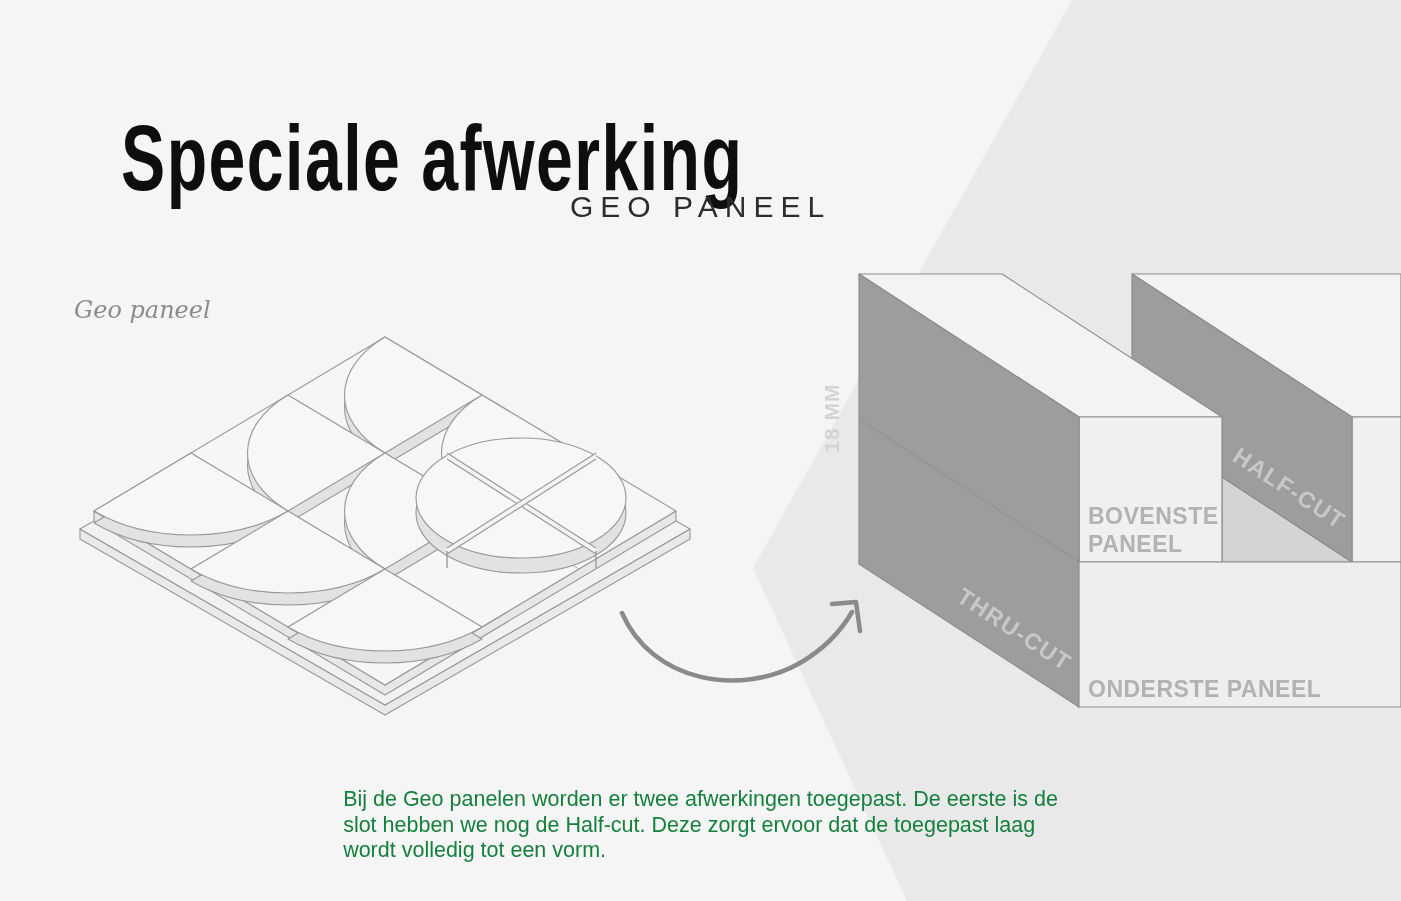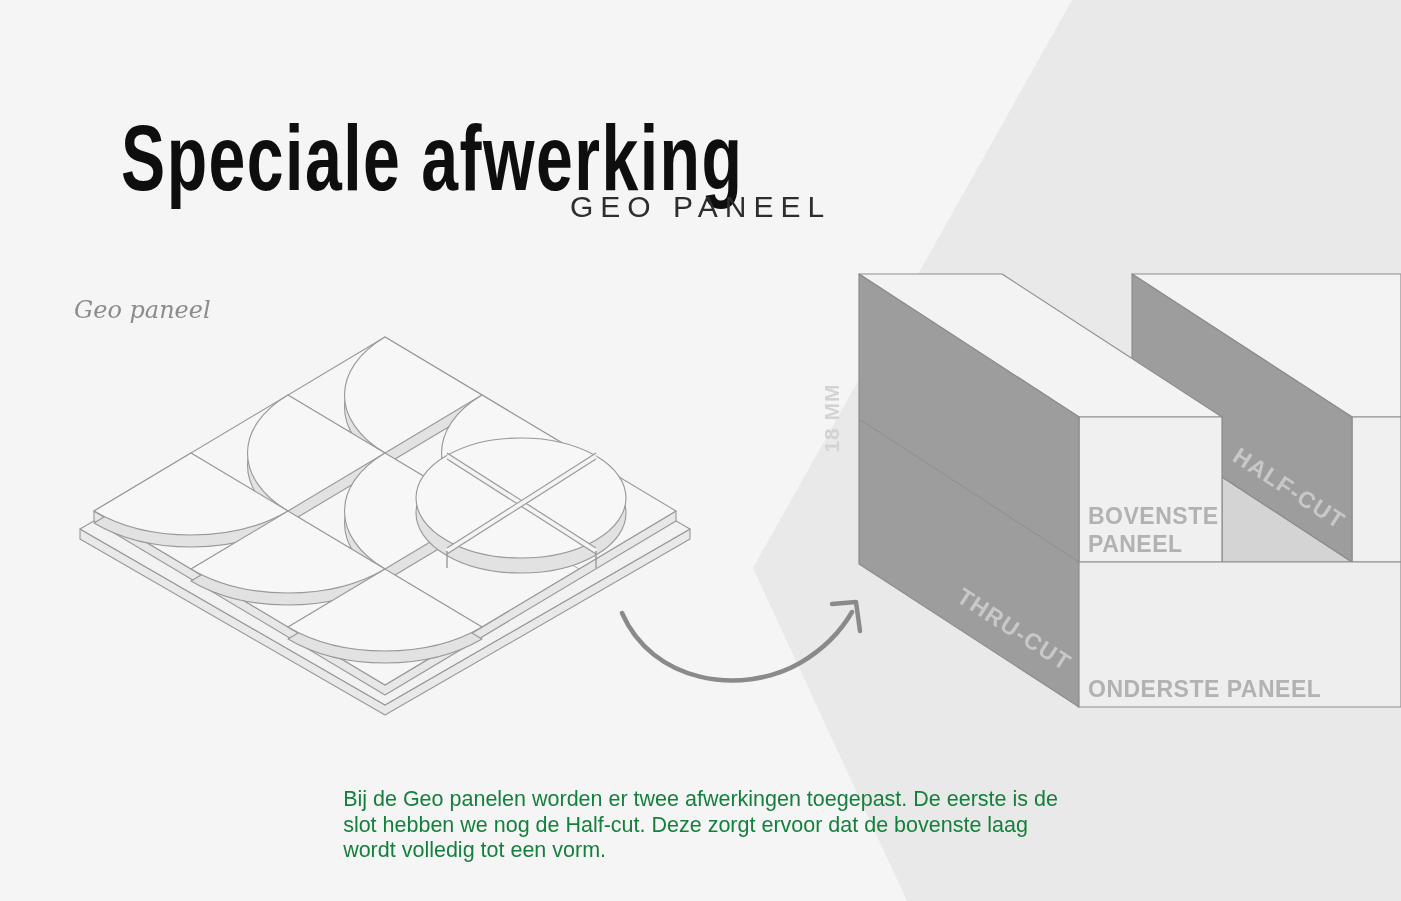--- a/index.html
+++ b/index.html
@@ -136,17 +136,17 @@
 
   <div class="title-wrap">
     <span class="title">Speciale afwerking</span>
   </div>
   <div class="subtitle">GEO PANEEL</div>
 
   <div class="script-label">Geo paneel</div>
 
   <div class="description">
     <div>Bij de Geo panelen worden er twee afwerkingen toegepast. De eerste is de</div>
-    <div>slot hebben we nog de Half-cut. Deze zorgt ervoor dat de bovenste laag</div>
+    <div>slot hebben we nog de Half-cut. Deze zorgt ervoor dat de toegepast laag</div>
     <div>wordt volledig tot een vorm.</div>
   </div>
 
 </div>
 
 </body></html>

